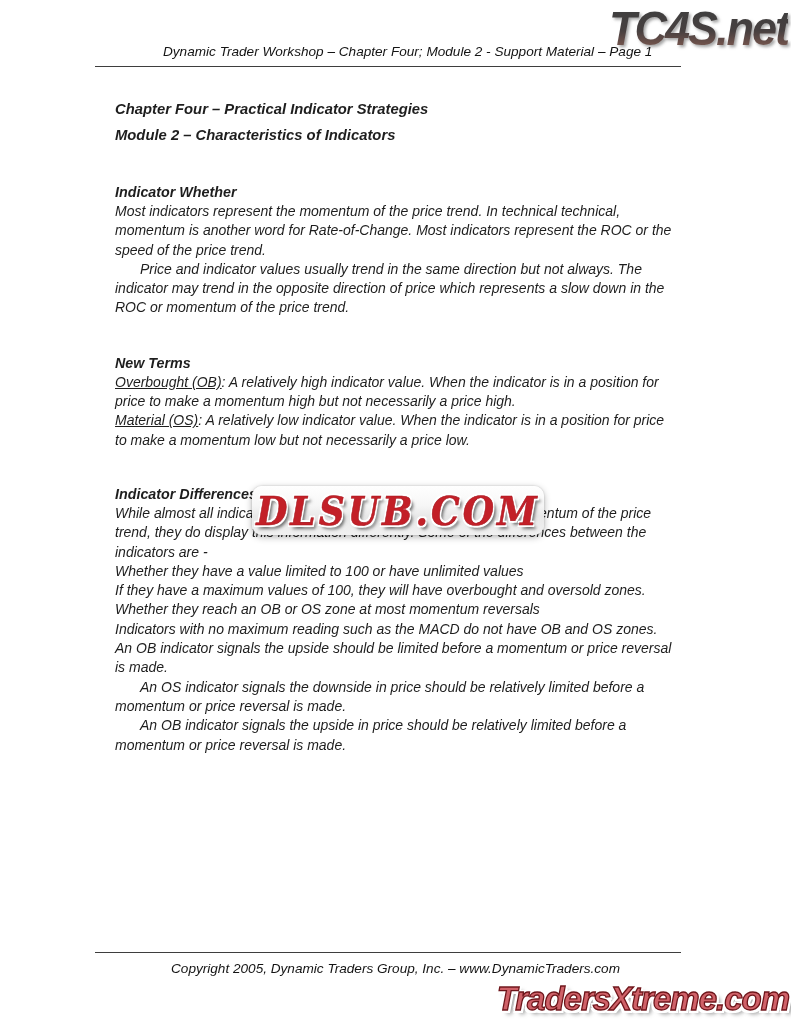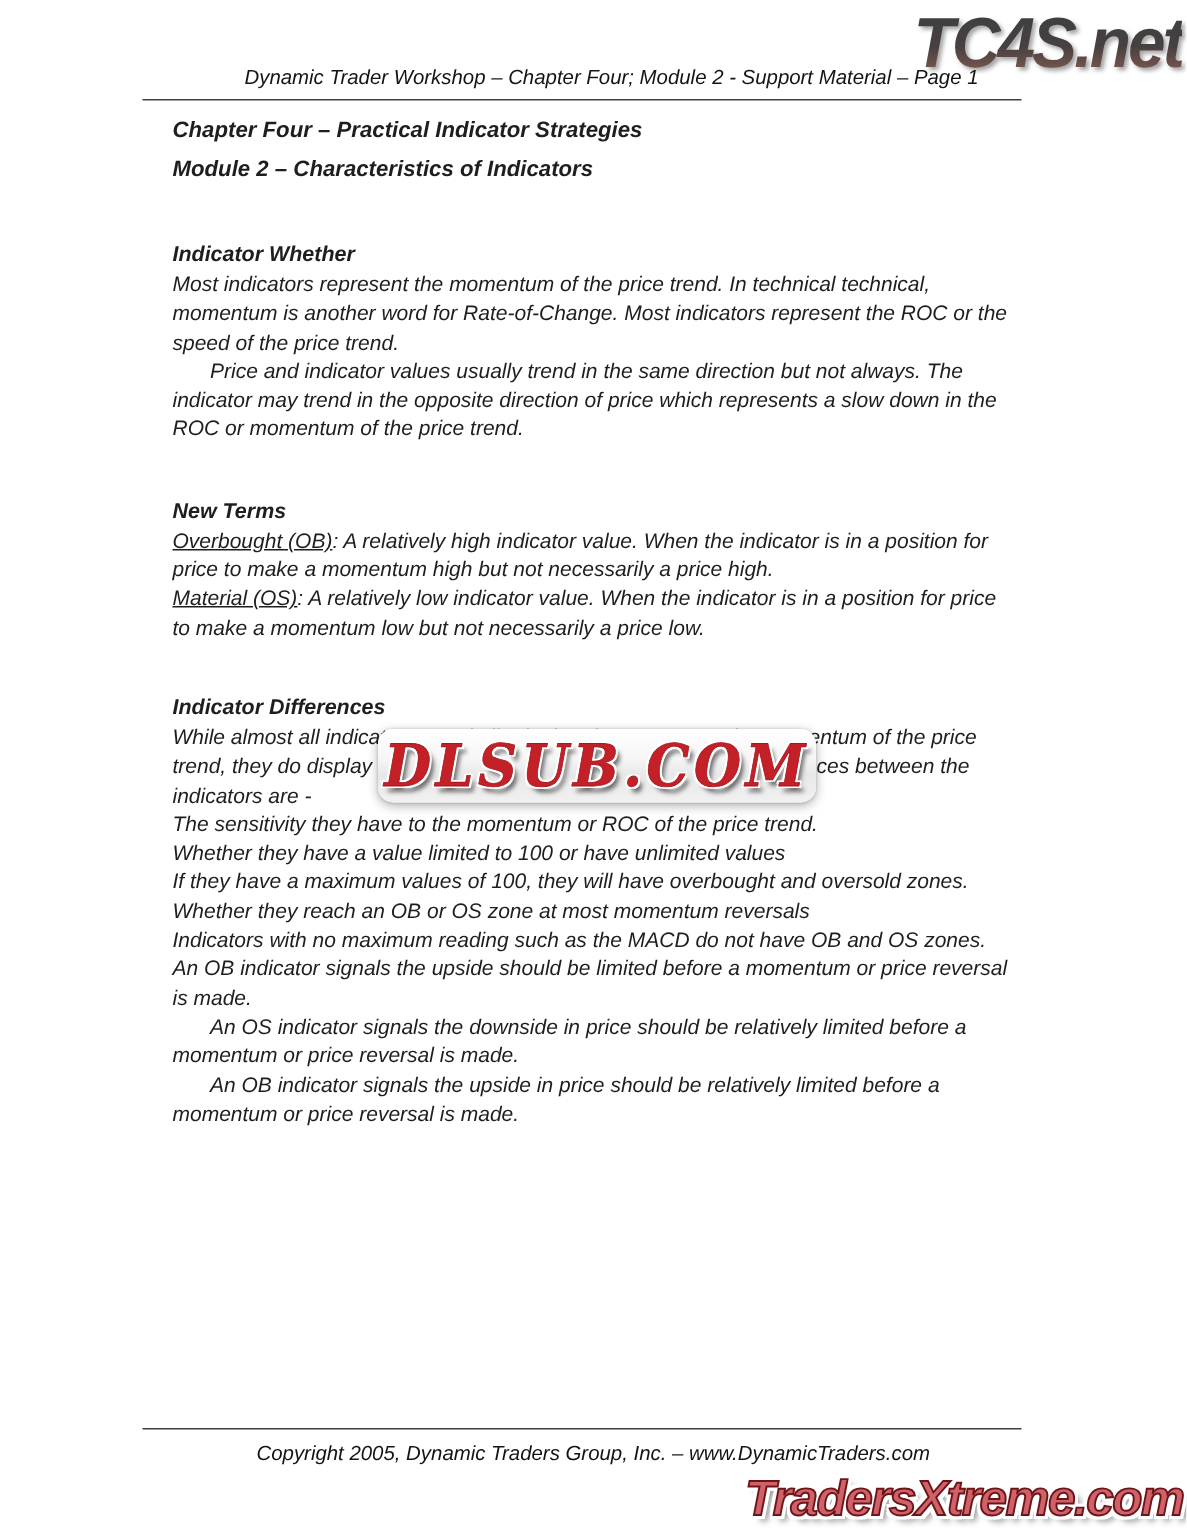--- a/index.html
+++ b/index.html
@@ -31,21 +31,21 @@
     -webkit-background-clip:text;background-clip:text;color:transparent;
     filter:drop-shadow(2px 2px 1.5px rgba(90,90,90,0.55));
   }
   
   .content{
     position:absolute;left:115px;top:67px;width:562px;
     font-size:14px;line-height:19.3px;
   }
   .content p{margin:0;}
   .title{font-weight:bold;font-size:14.8px;line-height:20px;}
-  .t-chapter{margin-top:10px;}
+  .t-chapter{margin-top:32px;}
   .t-module{margin-top:6px;}
   .heading{font-weight:bold;font-size:14.3px;line-height:20px;}
   .h-overview{margin-top:37px;}
   .p1{margin-top:8px;}
   .p2{margin-top:8px;}
   .indent{text-indent:25px;}
   .h-newterms{margin-top:35px;}
   .term1{margin-top:7px;}
   .term2{margin-top:9px;}
   .underline{text-decoration:underline;}
@@ -116,21 +116,20 @@
     <p class="p1">Most indicators represent the momentum of the price trend. In technical technical, momentum is another word for Rate-of-Change. Most indicators represent the ROC or the speed of the price trend.</p>
     <p class="p2 indent">Price and indicator values usually trend in the same direction but not always. The indicator may trend in the opposite direction of price which represents a slow down in the ROC or momentum of the price trend.</p>
 
     <div class="heading h-newterms">New Terms</div>
     <p class="term1"><span class="underline">Overbought (OB)</span><span>: A relatively high indicator value. When the indicator is in a position for price to make a momentum high but not necessarily a price high.</span></p>
     <p class="term2"><span class="underline">Material (OS)</span><span>: A relatively low indicator value. When the indicator is in a position for price to make a momentum low but not necessarily a price low.</span></p>
 
     <div class="heading h-diff">Indicator Differences</div>
     <p class="p-intro">While almost all indicators are similar in that they represent the momentum of the price trend, they do display this information differently. Some of the differences between the indicators are -</p>
 
-    <p class="list-item li0">The sensitivity they have to the momentum or ROC of the price trend.</p>
     <p class="list-item li1">Whether they have a value limited to 100 or have unlimited values</p>
     <p class="list-item li2">If they have a maximum values of 100, they will have overbought and oversold zones. Whether they reach an OB or OS zone at most momentum reversals</p>
     <p class="list-item li3">Indicators with no maximum reading such as the MACD do not have OB and OS zones.</p>
     <p class="list-item li4">An OB indicator signals the upside should be limited before a momentum or price reversal is made.</p>
 
     <p class="indent c0">An OS indicator signals the downside in price should be relatively limited before a momentum or price reversal is made.</p>
     <p class="indent c1">An OB indicator signals the upside in price should be relatively limited before a momentum or price reversal is made.</p>
 
   </div>
 

